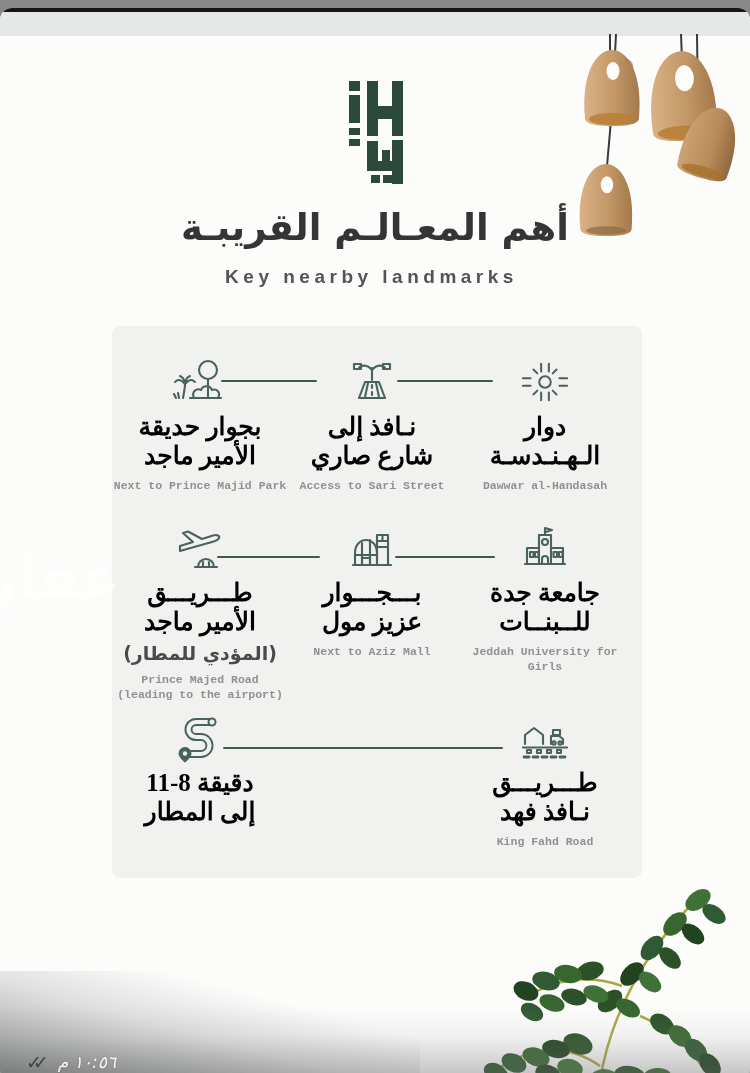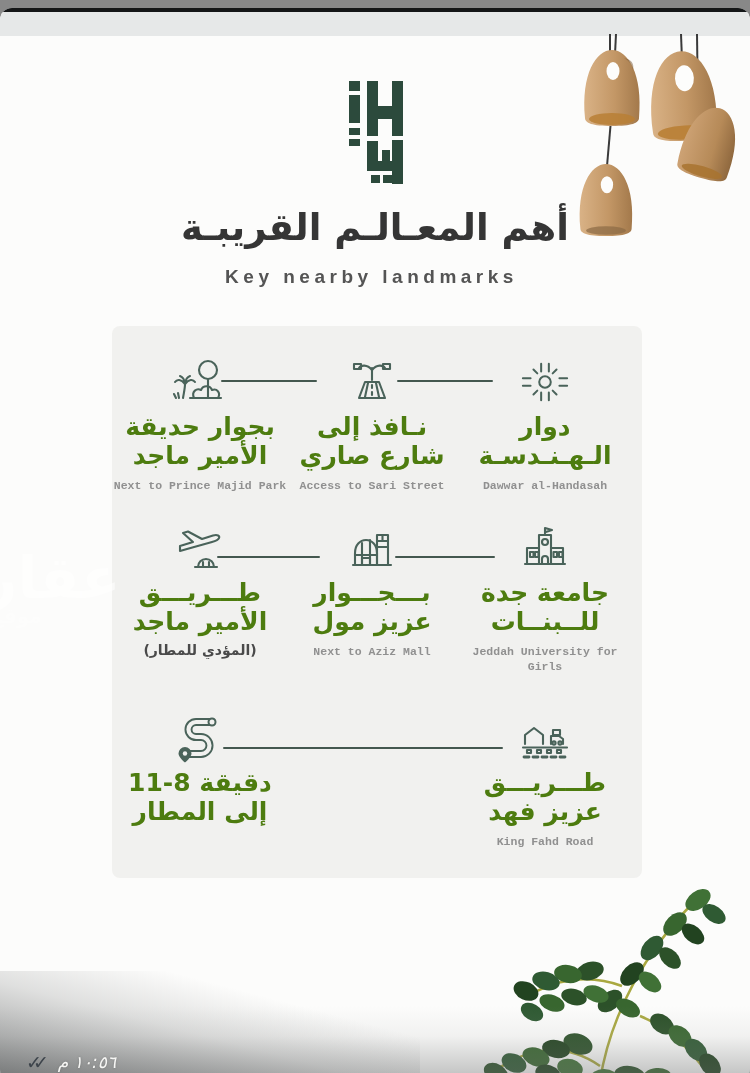--- a/index.html
+++ b/index.html
@@ -13,22 +13,22 @@
             font-size:37px;font-weight:bold;color:#353535;letter-spacing:0px;}
   .title-en{position:absolute;left:0;top:258px;width:743px;text-align:center;
             font-size:19px;font-weight:bold;color:#545454;letter-spacing:4.5px;
             font-family:"Liberation Sans",sans-serif;}
 
   
   .panel{position:absolute;left:112px;top:318px;width:530px;height:552px;background:#f1f1ef;border-radius:8px;}
 
   .cell{position:absolute;width:176px;text-align:center;}
   .icon-slot{display:flex;align-items:center;justify-content:center;}
-  .cell .ar{direction:rtl;font-size:25px;font-weight:bold;color:#4d7c0f;line-height:29px;margin-top:4px;}
-  .cell .ar-note{direction:rtl;font-size:14px;font-weight:bold;color:#4a4a4a;margin-top:6px;}
+  .cell .ar{direction:rtl;font-size:25px;font-weight:bold;color:#000000;line-height:29px;margin-top:4px;font-family:Liberation Serif, serif;}
+  .cell .ar-note{direction:rtl;font-size:19px;font-weight:bold;color:#4a4a4a;margin-top:6px;}
   .cell .en{font-size:11.5px;font-weight:bold;color:#909090;margin-top:8px;line-height:15px;
             font-family:Liberation Mono, monospace;}
   .connector{position:absolute;height:2px;background:#44584f;border-radius:1px;}
   svg.lm{stroke:#4a635a;stroke-width:2.1;fill:none;stroke-linecap:round;stroke-linejoin:round;}
 
   
   .bottom-fade{position:absolute;left:0;bottom:0;width:100%;height:75px;
      background:linear-gradient(to top, rgba(110,112,112,0.45), rgba(160,162,162,0.12) 60%, rgba(200,200,200,0));}
   .bottom-fade2{position:absolute;left:0;bottom:0;width:420px;height:110px;
      background:linear-gradient(to top right, rgba(70,73,74,0.62), rgba(120,122,122,0.22) 45%, rgba(200,200,200,0) 70%);}
@@ -171,20 +171,23 @@
     <div class="icon-slot" style="height:52px">
       <svg class="lm" width="64" height="52" viewBox="0 0 64 52">
         <path d="M12 24 l13 -4 -10 -9 5 -1.5 14 7.5 11 -3.5 c4.5 -1.3 7 0.3 6 2.6 c-0.9 2 -4 3 -7 3.8 l-25 7 -7 2 z"></path>
         <path d="M30 45 a8 8 0 0 1 16 0"></path>
         <path d="M27 45 h22 M35 40 v5 M41 40 v5"></path>
       </svg>
     </div>
     <div class="ar" dir="rtl"><span>طـــريـــق</span><br>
       <span>الأمير ماجد</span></div>
     <div class="ar-note" dir="rtl">(المؤدي للمطار)</div>
+    <div class="en">
+      <span>Prince Majed Road</span><br>
+      <span>(leading to the airport)</span></div>
   </div>
 
   <div class="cell" style="left:284px;top:514px">
     <div class="icon-slot" style="height:52px">
       <svg class="lm" width="60" height="50" viewBox="0 0 60 50">
         <path d="M13 42 v-12 c0 -8 5 -13 11 -13 c6 0 11 5 11 13 v12"></path>
         <path d="M20 20 v22 M28 17 v25 M13 32 h22"></path>
         <rect x="20" y="35" width="8" height="7"></rect>
         <rect x="35" y="12" width="11" height="30"></rect>
         <path d="M35 18 h11 M35 24 h11 M40.5 12 v6"></path>
@@ -240,21 +243,21 @@
           <circle cx="45" cy="29" r="1.6"></circle>
         <path d="M8 33.5 h44"></path>
         <rect x="12" y="36" width="4" height="3"></rect>
           <rect x="22" y="36" width="4" height="3"></rect>
         <rect x="32" y="36" width="4" height="3"></rect>
           <rect x="42" y="36" width="4" height="3"></rect>
         <path d="M9 43 h5 M18 43 h5 M27 43 h5 M36 43 h5 M45 43 h5" stroke-width="2.8"></path>
       </svg>
     </div>
     <div class="ar" dir="rtl"><span>طـــريـــق</span><br>
-      <span>عزيز فهد</span></div>
+      <span>نـافذ فهد</span></div>
     <div class="en">King Fahd Road</div>
   </div>
 
   <div class="watermark">عقار</div>
   <div class="watermark2">موقع</div>
 
   <svg style="position:absolute;right:0;bottom:0;width:300px;height:215px" viewBox="0 0 300 215">
     <g stroke="#a9a840" stroke-width="2.5" fill="none">
       <path d="M150 215 C160 150 195 85 245 35"></path>
       <path d="M172 120 C140 108 105 112 75 132"></path>

